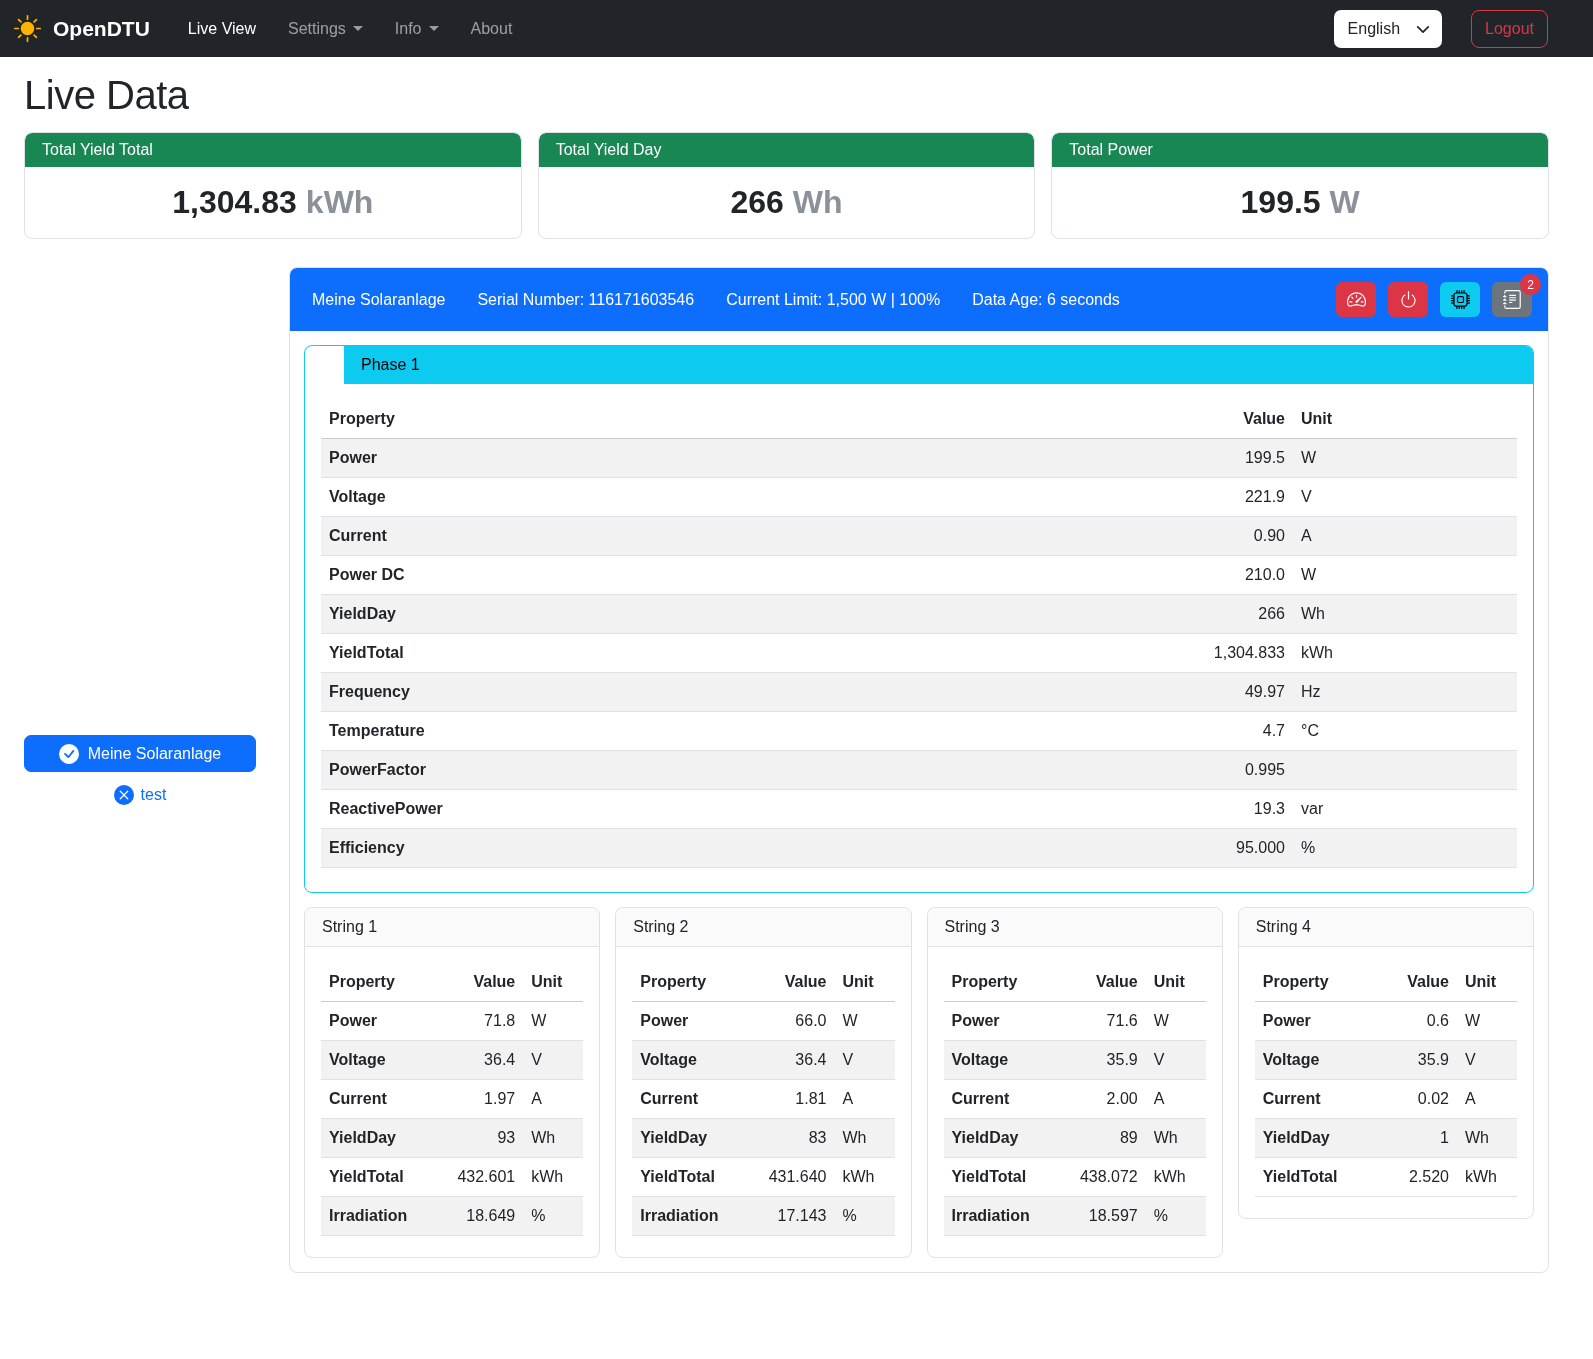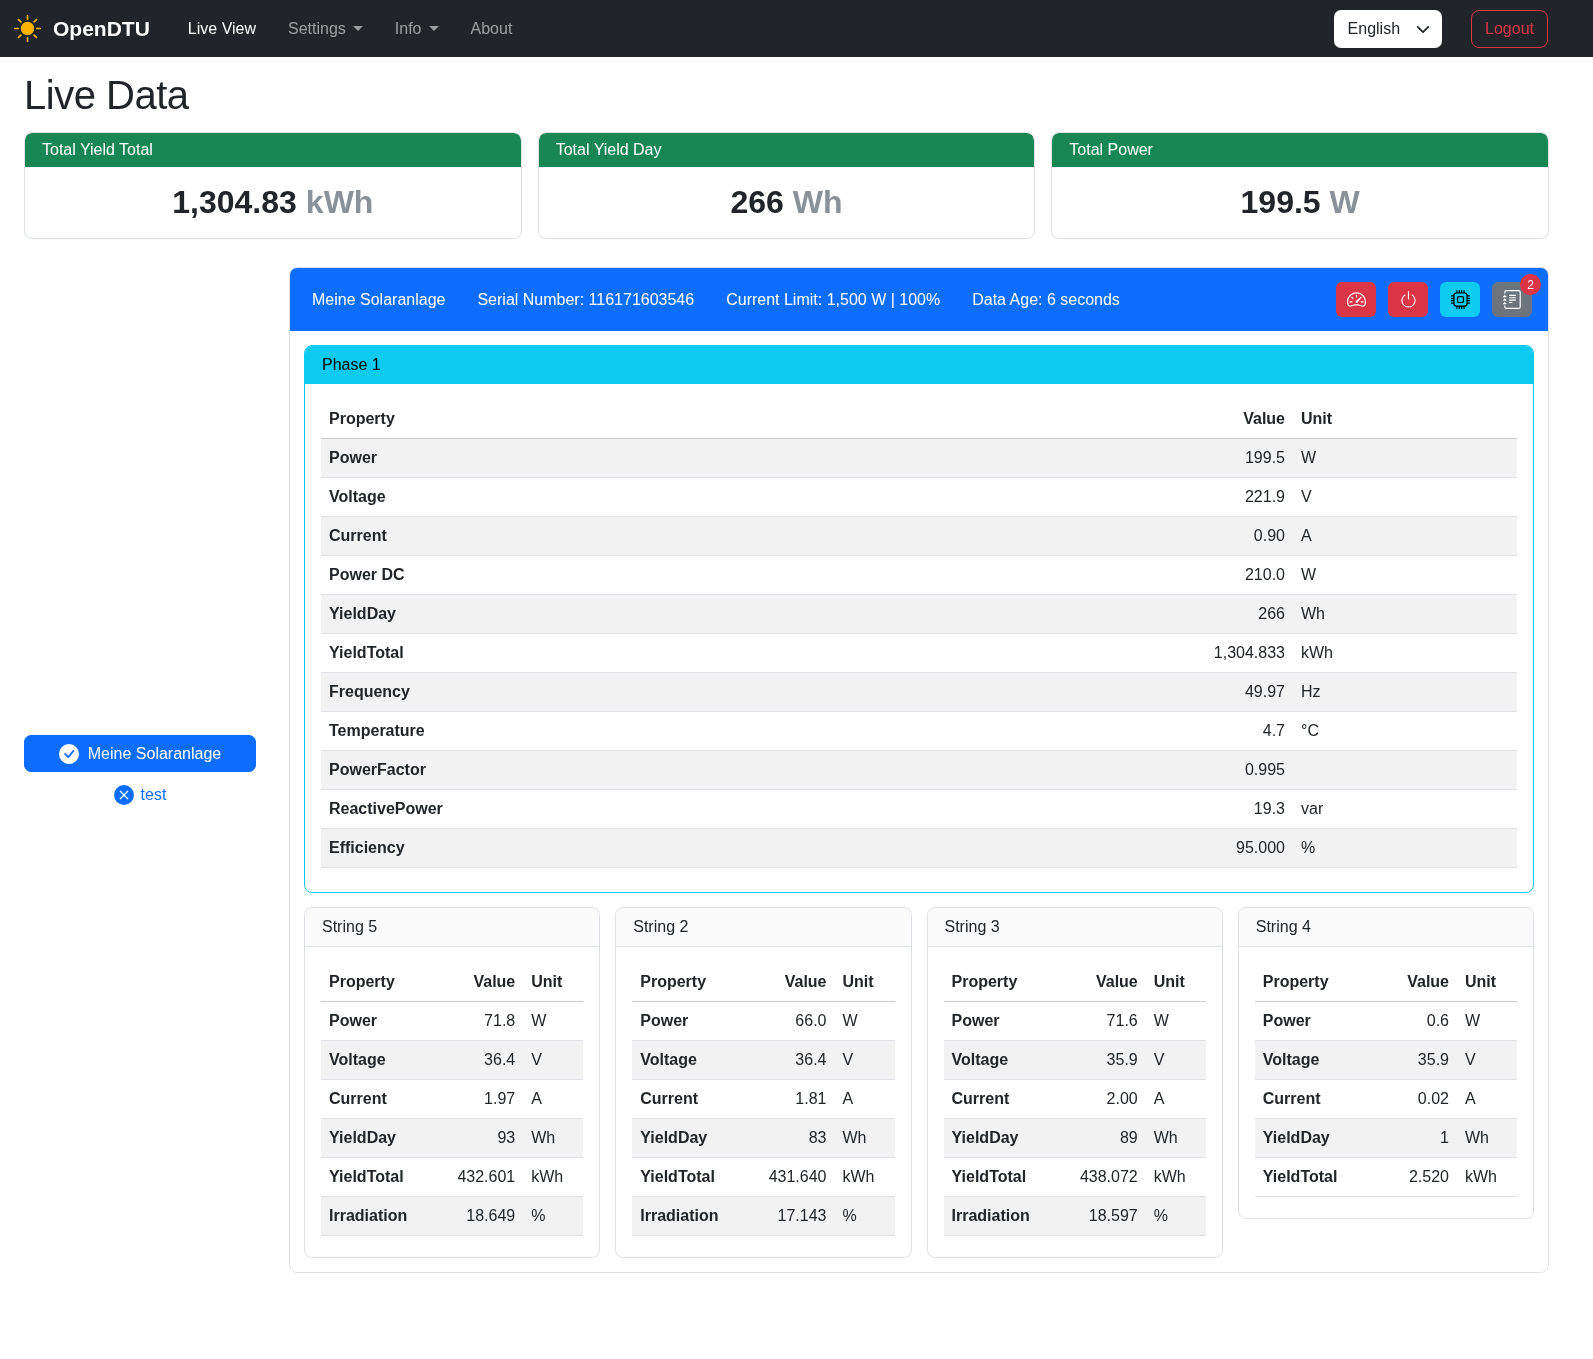--- a/index.html
+++ b/index.html
@@ -171,20 +171,21 @@
   .phase-card {
     margin: 14px;
     border: 1px solid #0dcaf0;
     border-radius: 8px;
     overflow: hidden;
   }
   .phase-card-header {
     background: #0dcaf0;
     color: #000;
     padding: 10px 17px;
+    margin-left: 39px;
   }
   .phase-card-body { padding: 16px 16px 24px 16px; }
 
   
   table.data-table { width: 100%; border-collapse: collapse; }
   table.data-table th, table.data-table td { padding: 10px 8px; font-size: 16px; }
   table.data-table thead th { text-align: left; font-weight: 700; border-bottom: 1px solid #c9cdd1; }
   table.data-table thead th.col-value { text-align: right; }
   table.data-table tbody tr { border-bottom: 1px solid #dee2e6; }
   table.data-table td.col-prop { font-weight: 700; }
@@ -393,21 +394,21 @@
                   <td class="col-unit">%</td>
                 </tr>
               </tbody>
           </table>
         </div>
       </div>
 
       <div class="strings-row">
 
         <div class="string-card">
-          <div class="string-card-header">String 5</div>
+          <div class="string-card-header">String 1</div>
           <div class="string-card-body">
             <table class="data-table string-table">
               <colgroup>
                   <col>
                   <col>
                   <col class="c-unit">
                 </colgroup>
               <thead>
                 <tr>
                   <th>Property</th>

